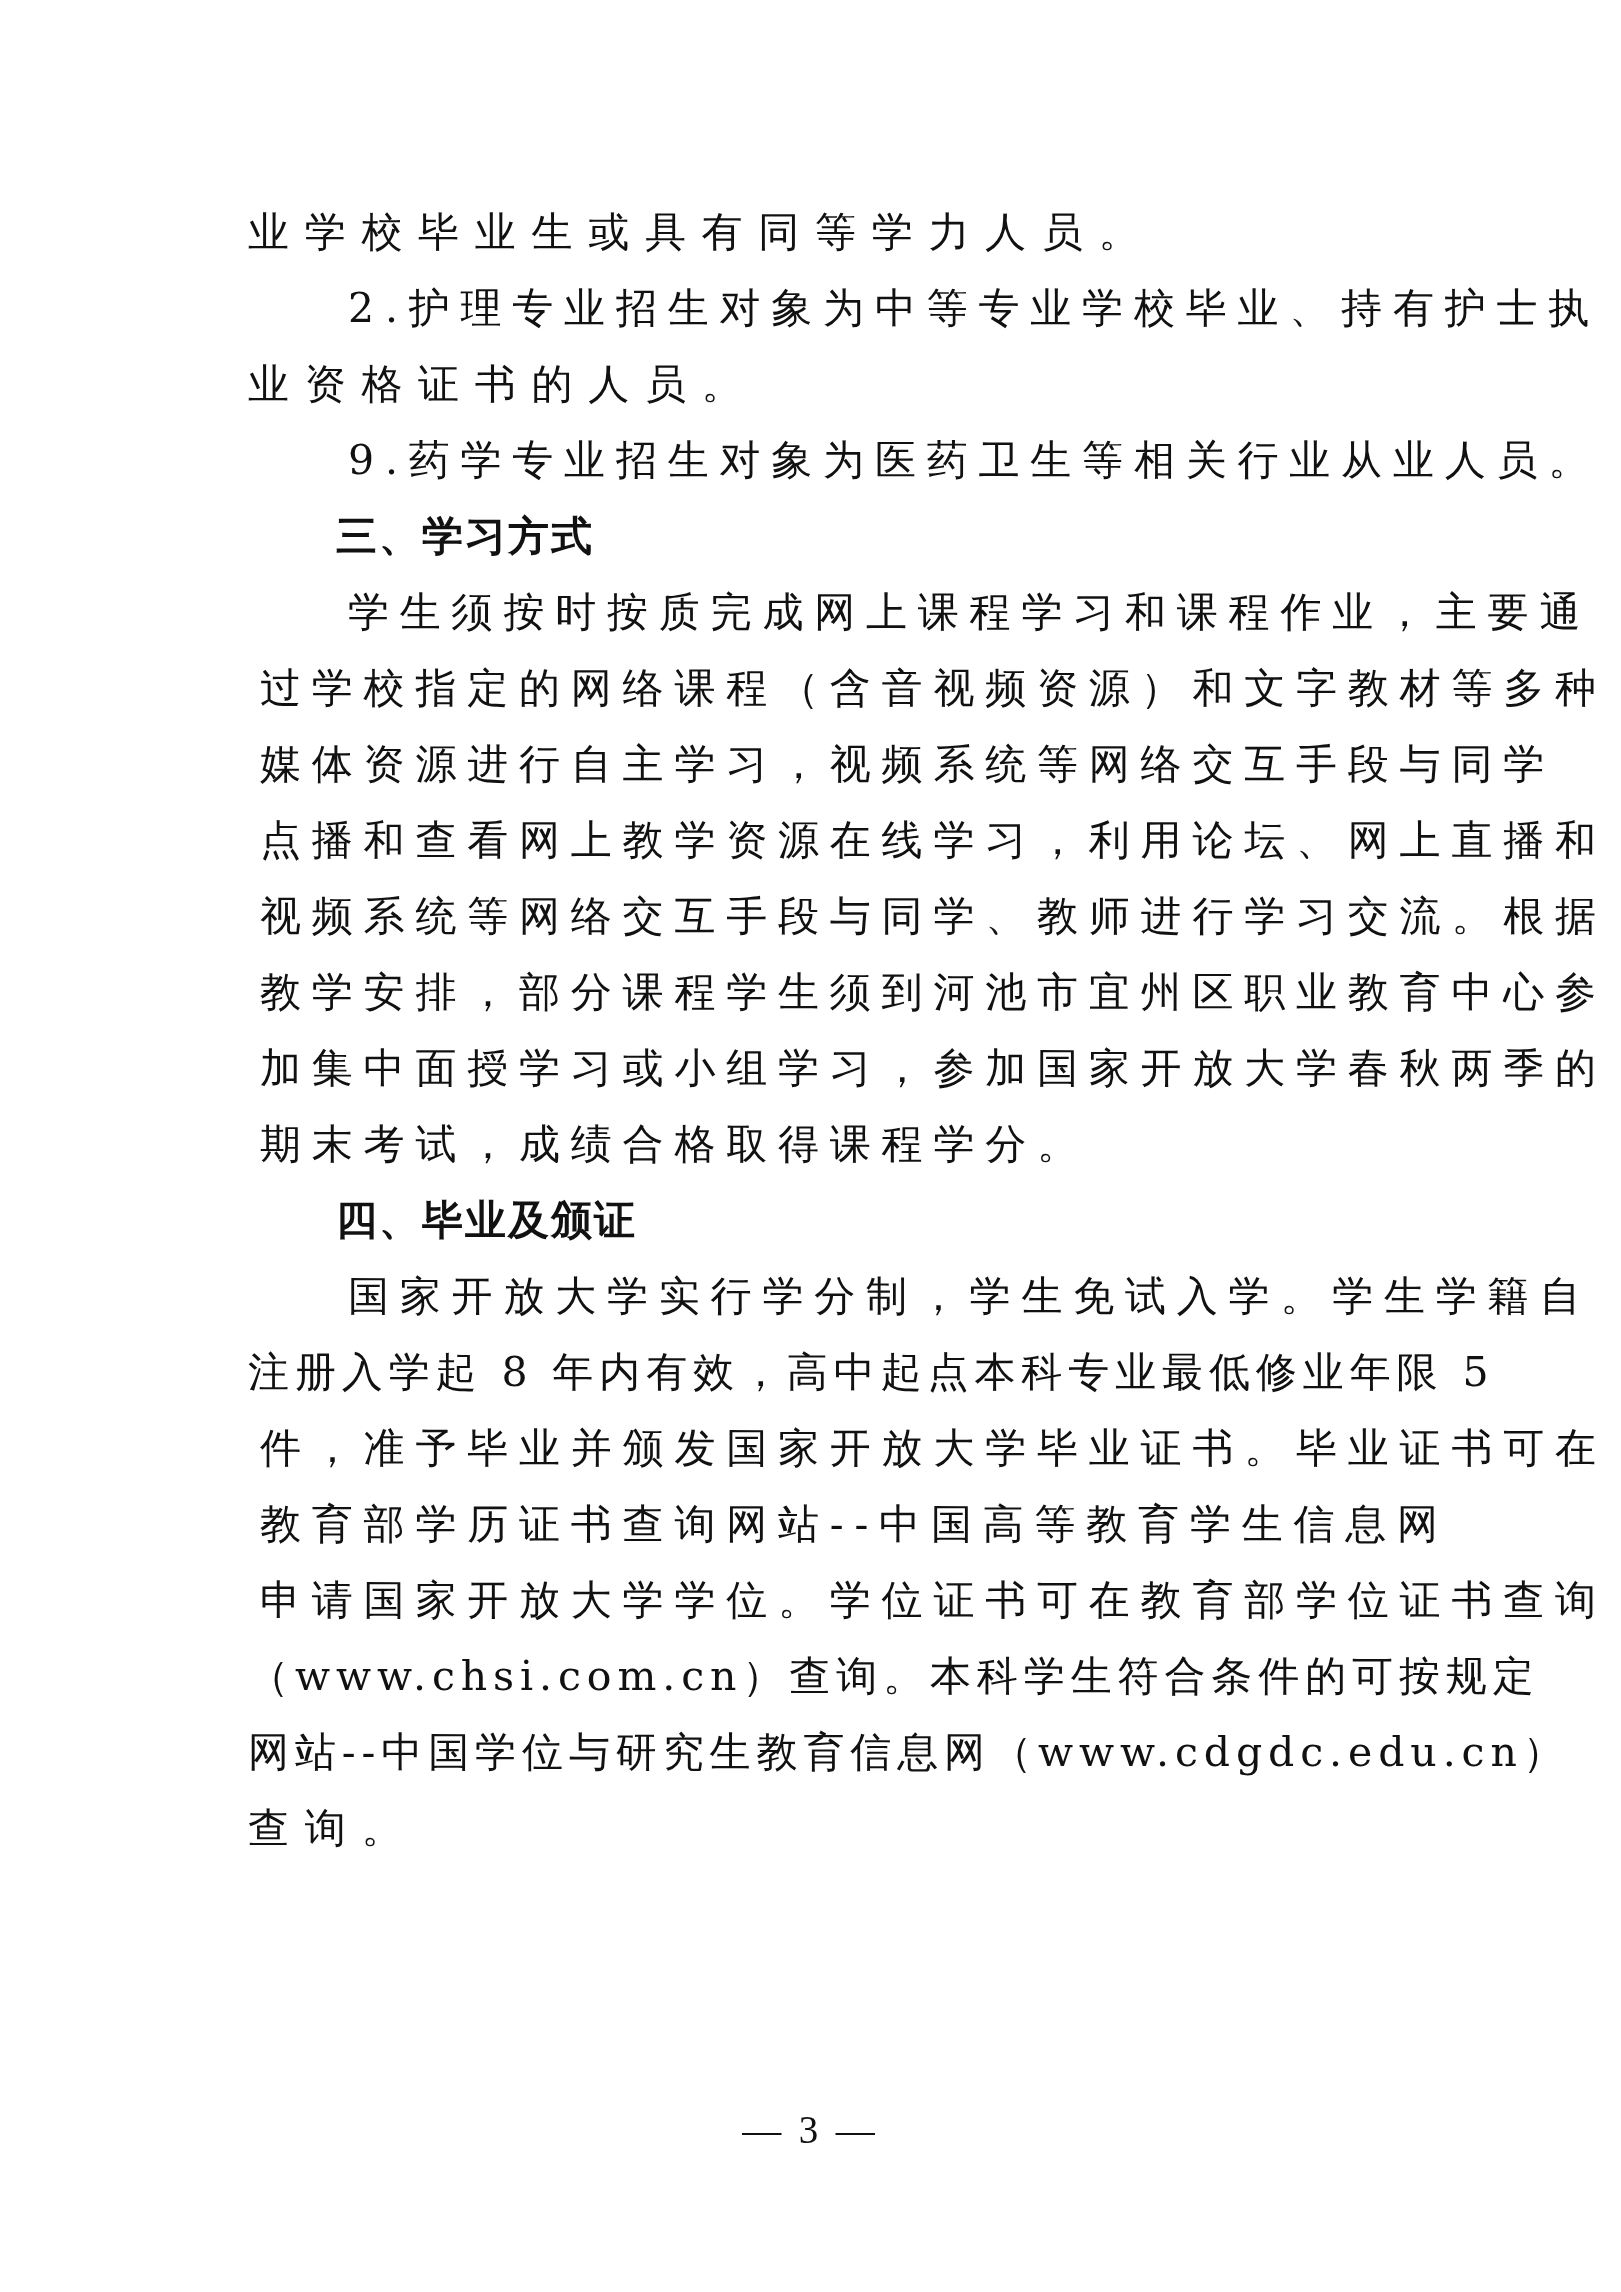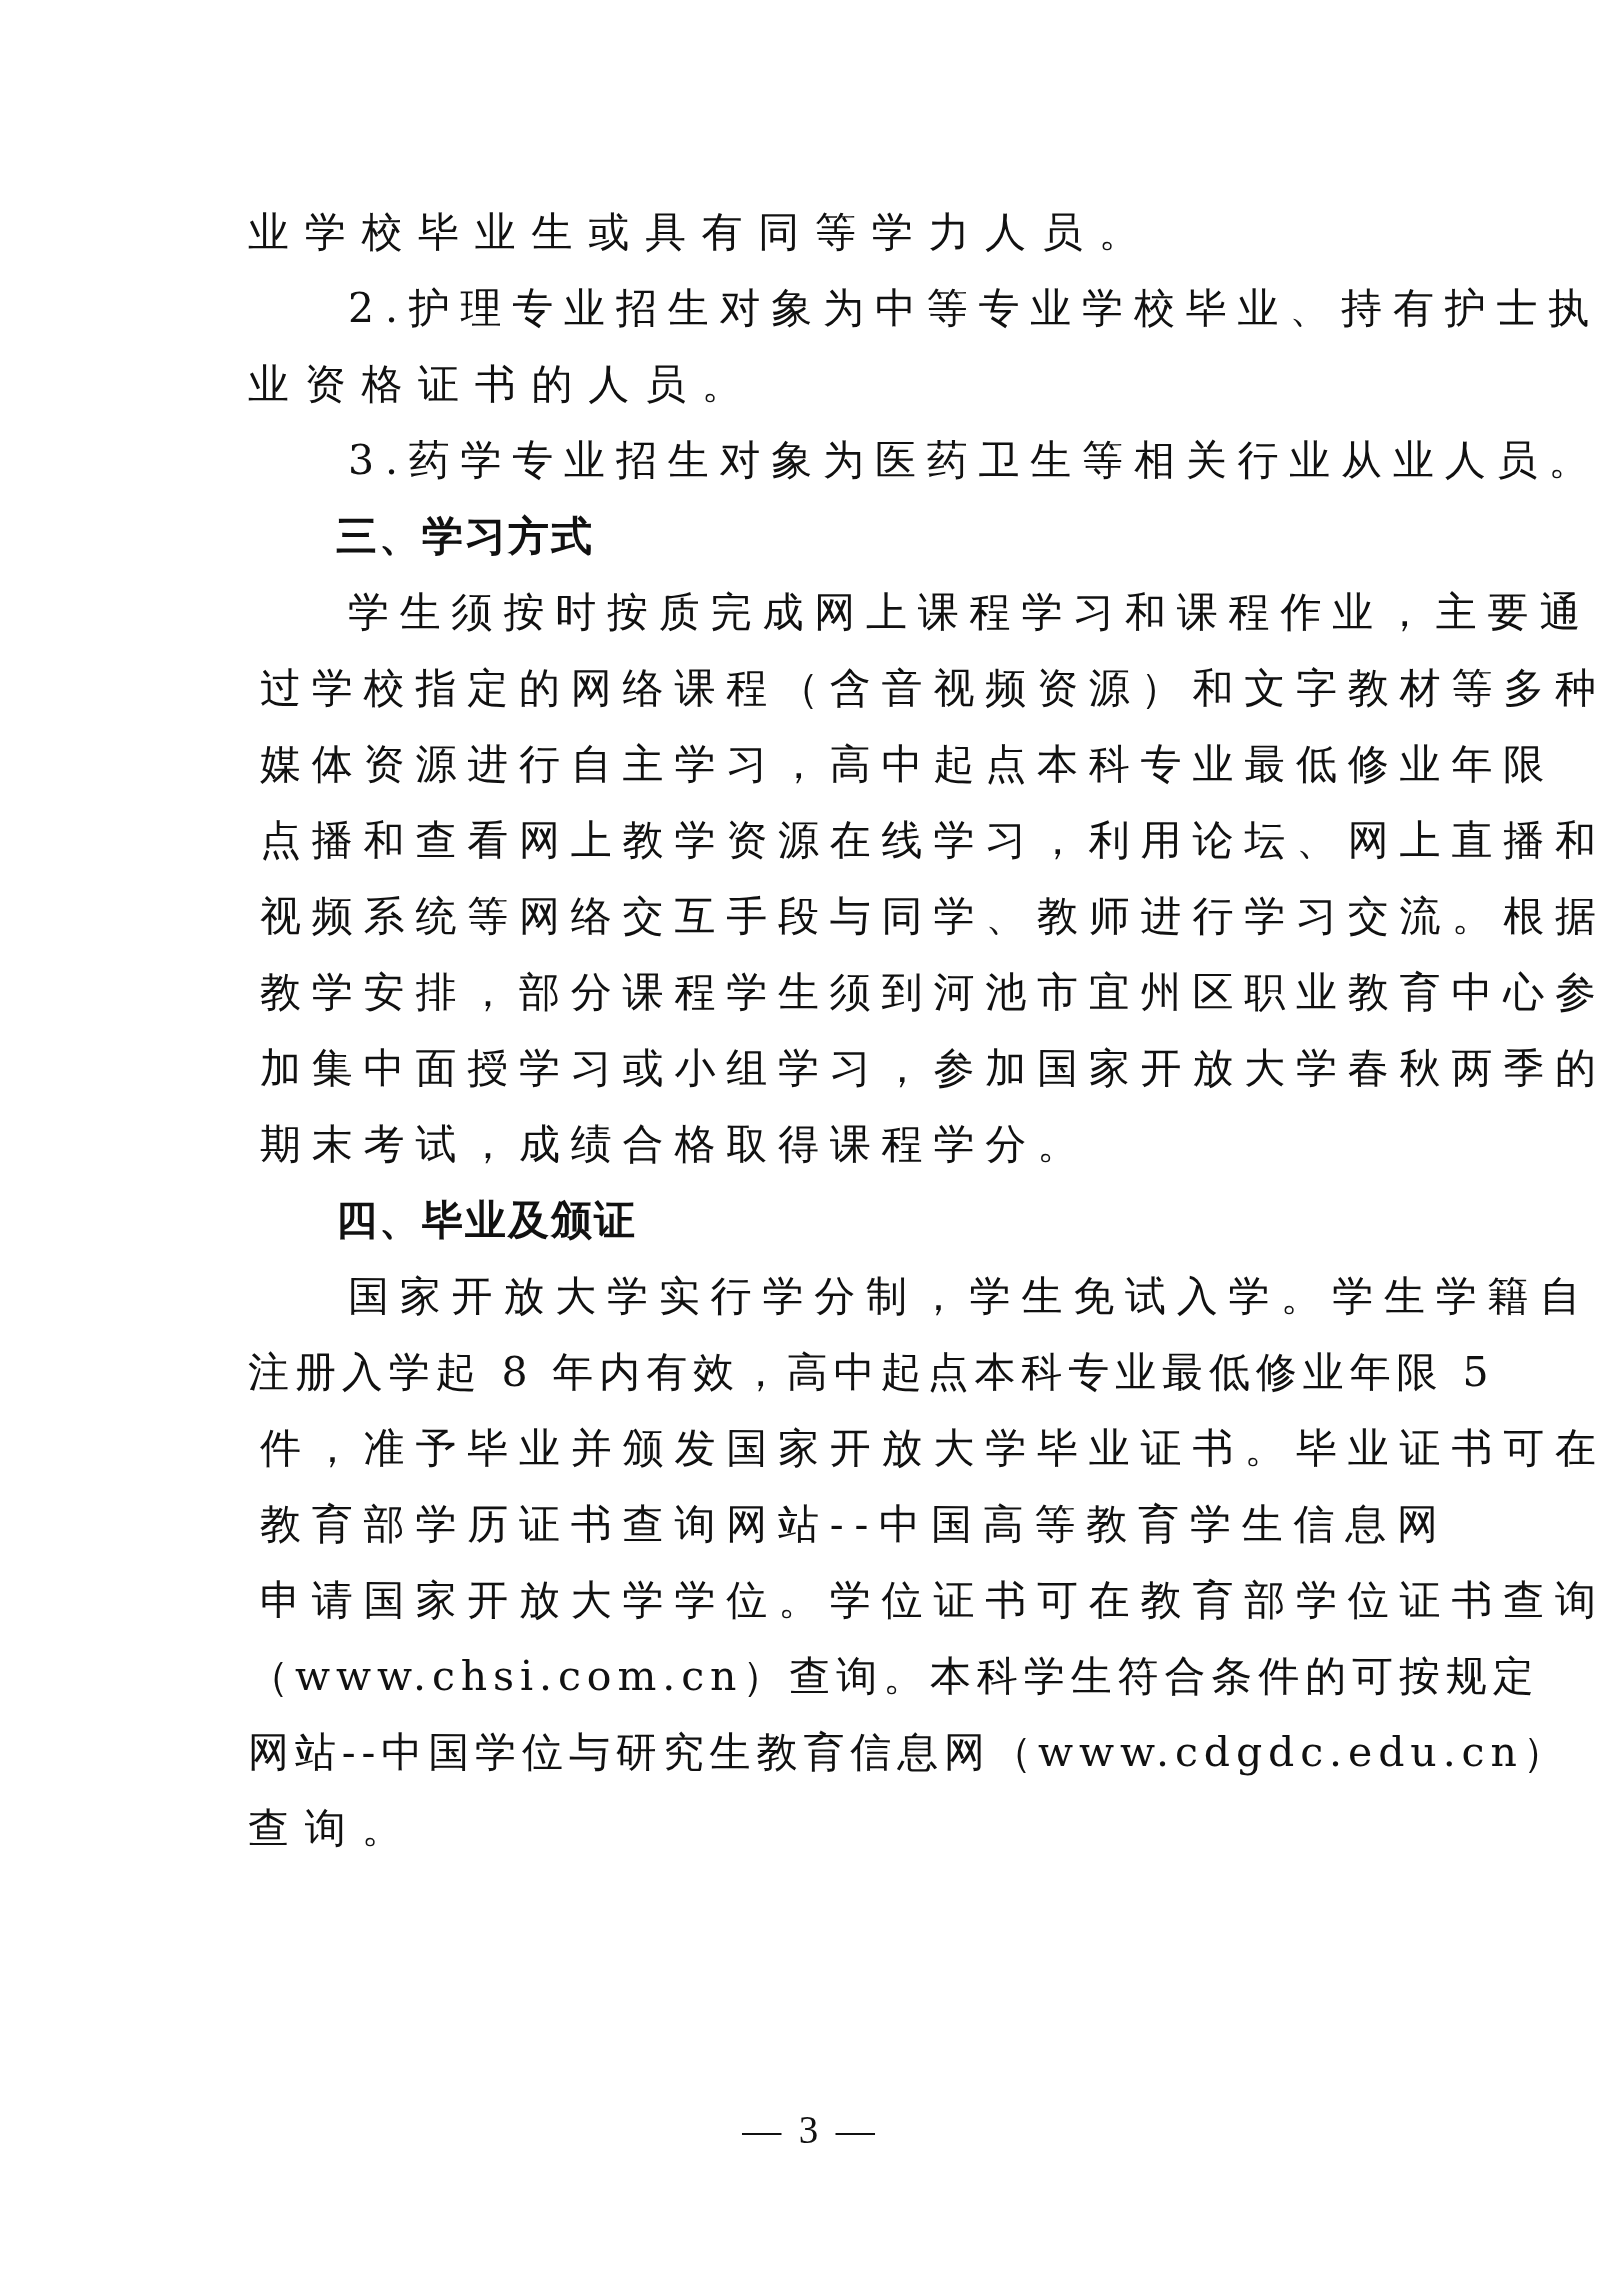--- a/index.html
+++ b/index.html
@@ -65,25 +65,25 @@
   }
 </style>
 </head>
 <body>
 
 <div class="page">
   <div class="body-text">
     <div class="line">业学校毕业生或具有同等学力人员。</div>
     <div class="line indent tight">2.护理专业招生对象为中等专业学校毕业、持有护士执</div>
     <div class="line">业资格证书的人员。</div>
-    <div class="line indent tight">3.药学专业招生对象为医药卫生等相关行业从业人员。</div>
+    <div class="line indent tight">9.药学专业招生对象为医药卫生等相关行业从业人员。</div>
     <div class="line heading">三、学习方式</div>
     <div class="line indent tight">学生须按时按质完成网上课程学习和课程作业，主要通</div>
     <div class="line tight">过学校指定的网络课程（含音视频资源）和文字教材等多种</div>
-    <div class="line tight">媒体资源进行自主学习，高中起点本科专业最低修业年限</div>
+    <div class="line tight">媒体资源进行自主学习，视频系统等网络交互手段与同学</div>
     <div class="line tight">点播和查看网上教学资源在线学习，利用论坛、网上直播和</div>
     <div class="line tight">视频系统等网络交互手段与同学、教师进行学习交流。根据</div>
     <div class="line tight">教学安排，部分课程学生须到河池市宜州区职业教育中心参</div>
     <div class="line tight">加集中面授学习或小组学习，参加国家开放大学春秋两季的</div>
     <div class="line tight">期末考试，成绩合格取得课程学分。</div>
     <div class="line heading">四、毕业及颁证</div>
     <div class="line indent tight">国家开放大学实行学分制，学生免试入学。学生学籍自</div>
     <div class="line tighter">注册入学起 8 年内有效，高中起点本科专业最低修业年限 5</div>
     <div class="line tight">件，准予毕业并颁发国家开放大学毕业证书。毕业证书可在</div>
     <div class="line tight">教育部学历证书查询网站--中国高等教育学生信息网</div>

